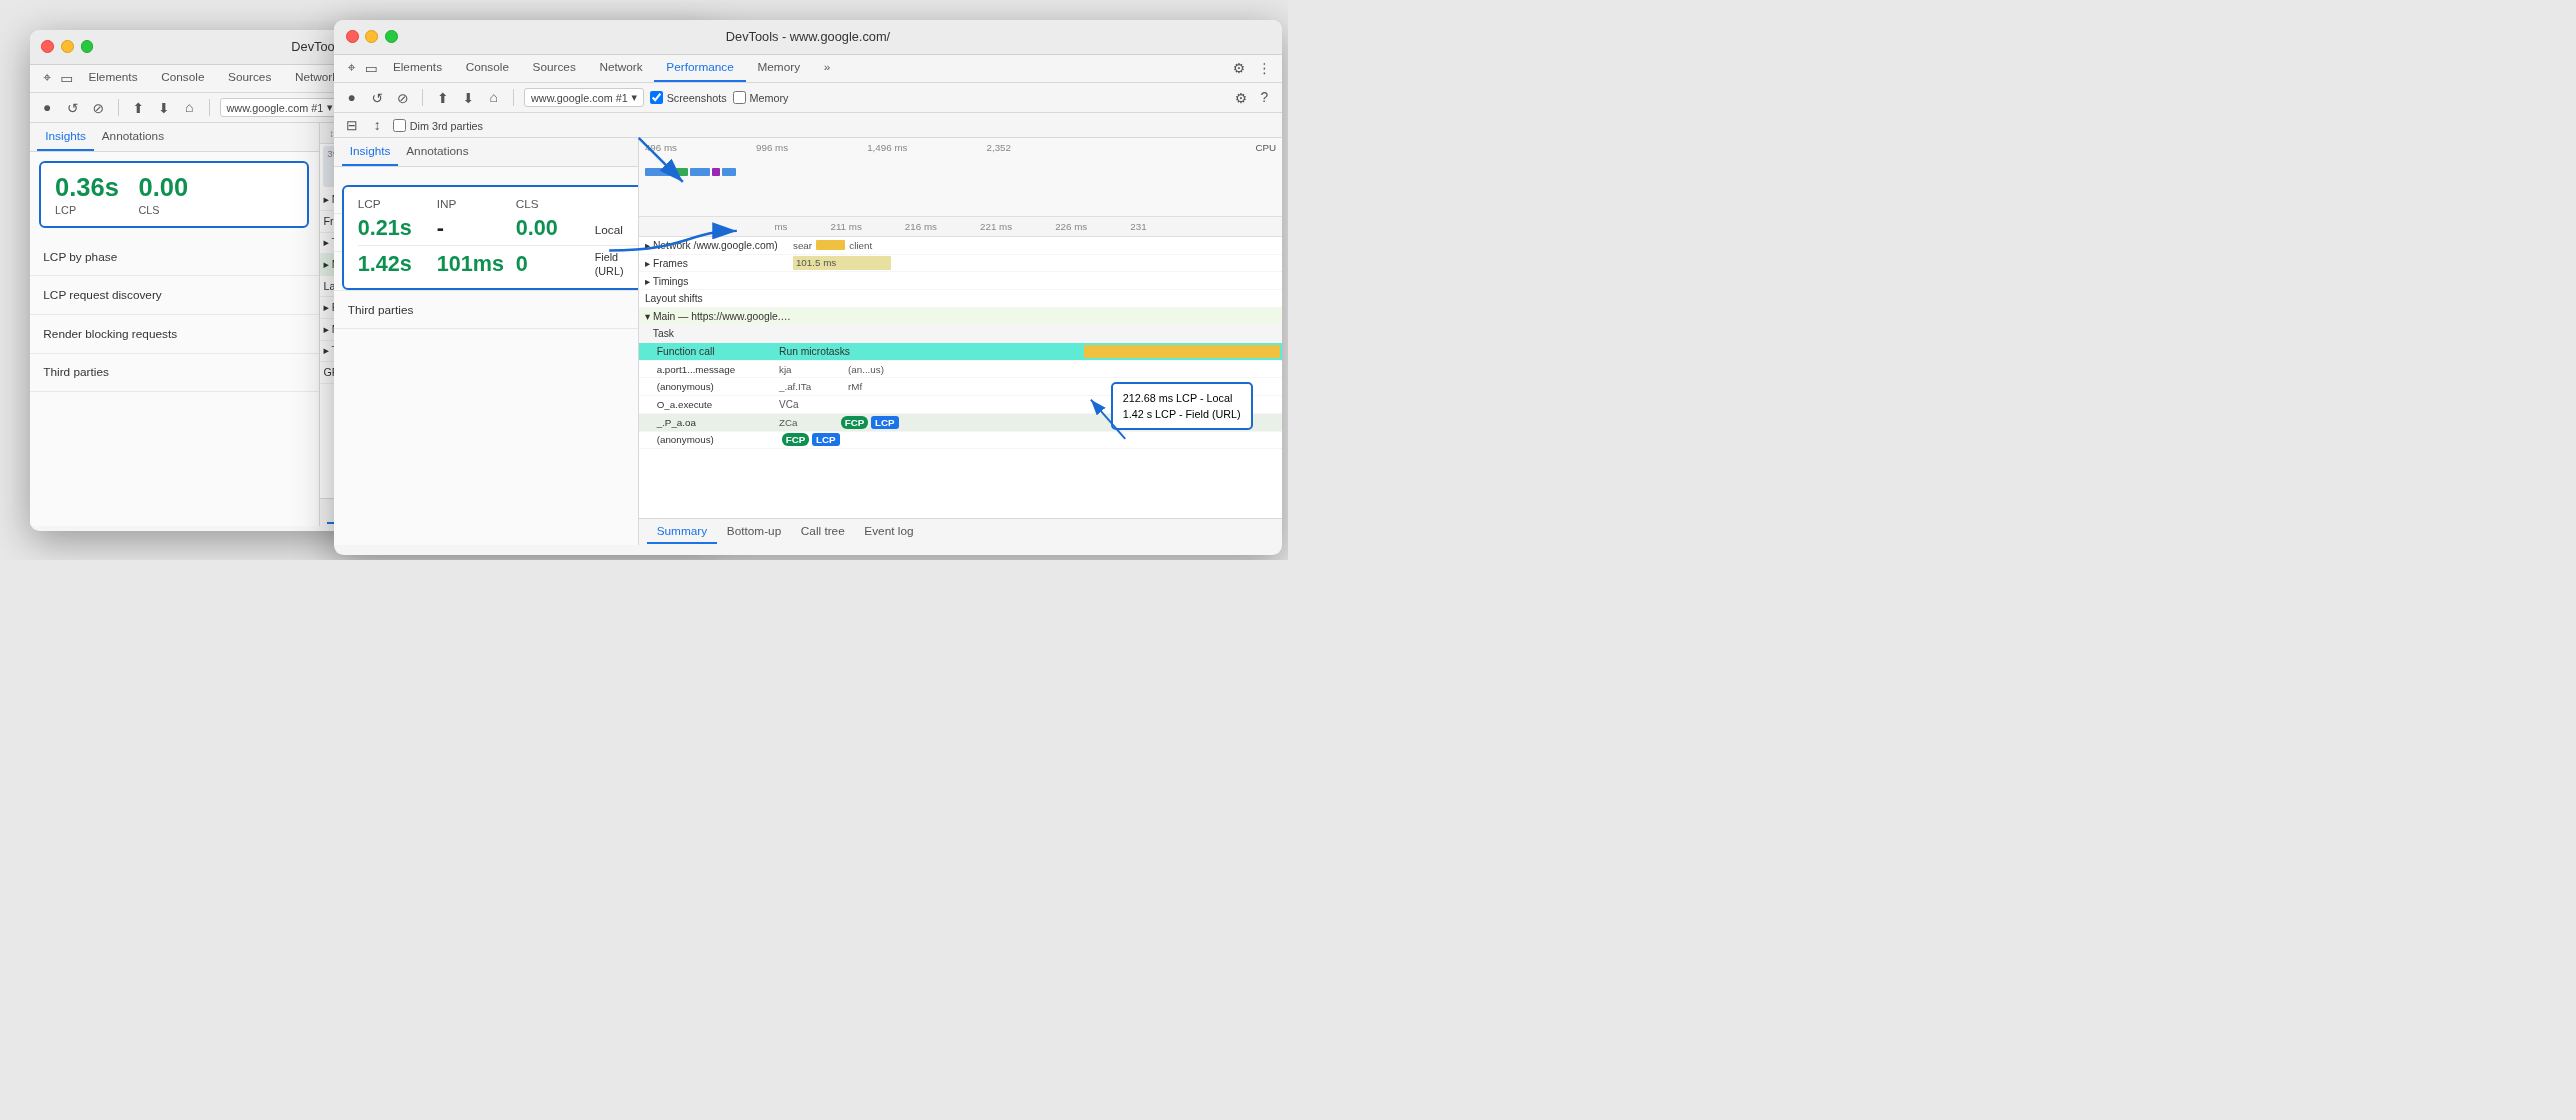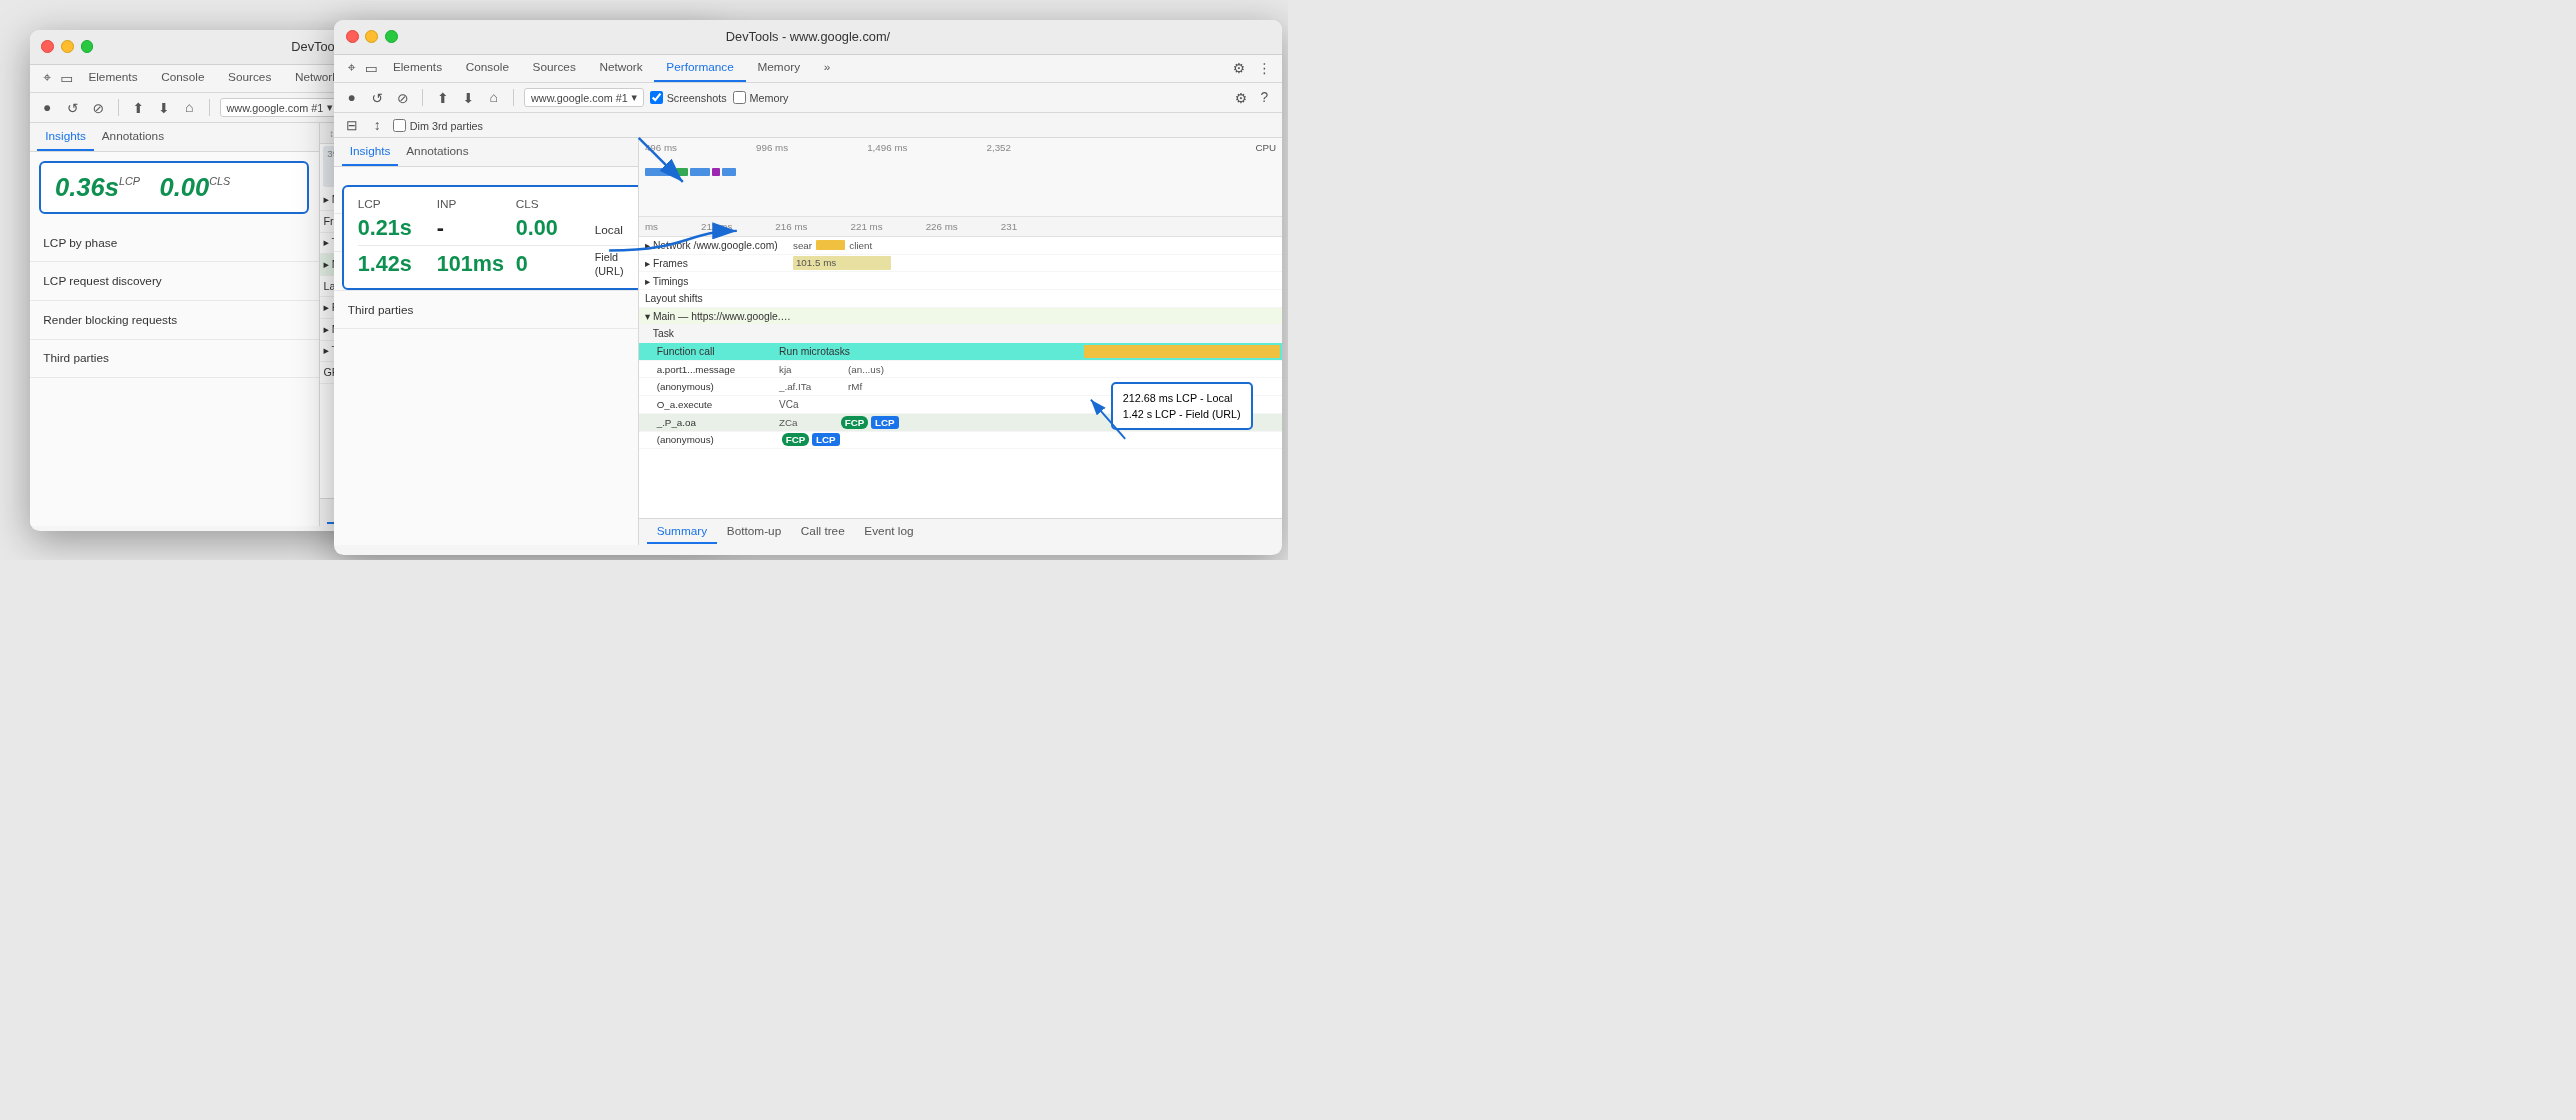--- a/index.html
+++ b/index.html
@@ -149,21 +149,21 @@
       margin: 9.8px;
       border: 2.5px solid #1a6ad4;
       border-radius: 5.9px;
       padding: 9.8px 13.8px;
       background: white;
     }
     .metrics-row {
       display: flex;
       gap: 19.6px;
     }
-    .metric-item { display: flex; flex-direction: row; font-style: italic; }
+    .metric-item { display: flex; flex-direction: column; }
     .metric-value { font-size: 25.5px; font-weight: 600; color: #0d9050; }
     .metric-value.green { color: #0d9050; }
     .metric-label { font-size: 10.8px; color: #555; margin-top: 2px; }
 
     .insight-item {
       padding: 11.8px 13.8px;
       border-bottom: 1px solid #e8e8e8;
       font-size: 11.8px;
       font-weight: 500;
       color: #333;
@@ -602,21 +602,21 @@
 
         <div style="height:19.6px;display:flex;gap:2px;align-items:flex-end;padding:0 5.9px;">
           <div style="width:29.5px;height:7.9px;background:#4a90e2;border-radius:1px;"></div>
           <div style="width:11.8px;height:7.9px;background:#34a853;border-radius:1px;"></div>
           <div style="width:19.6px;height:7.9px;background:#4a90e2;border-radius:1px;"></div>
           <div style="width:7.9px;height:7.9px;background:#9c27b0;border-radius:1px;"></div>
           <div style="width:14.7px;height:7.9px;background:#4a90e2;border-radius:1px;"></div>
         </div>
       </div>
 
-      <div style="height:19.6px;background:#f5f5f5;border-bottom:1px solid #e0e0e0;display:flex;align-items:center;padding:0 5.9px;font-size:9.8px;color:#888;gap:43px;">
+      <div style="height:19.6px;background:#f5f5f5;border-bottom:1px solid #e0e0e0;display:flex;align-items:center;padding:0 5.9px;font-size:9.8px;color:#888;gap:43px;justify-content:center;">
         <span>ms</span>
         <span>211 ms</span>
         <span>216 ms</span>
         <span>221 ms</span>
         <span>226 ms</span>
         <span>231</span>
       </div>
 
       <div style="flex:1;overflow:hidden;font-size:10.8px;position:relative;">
 

